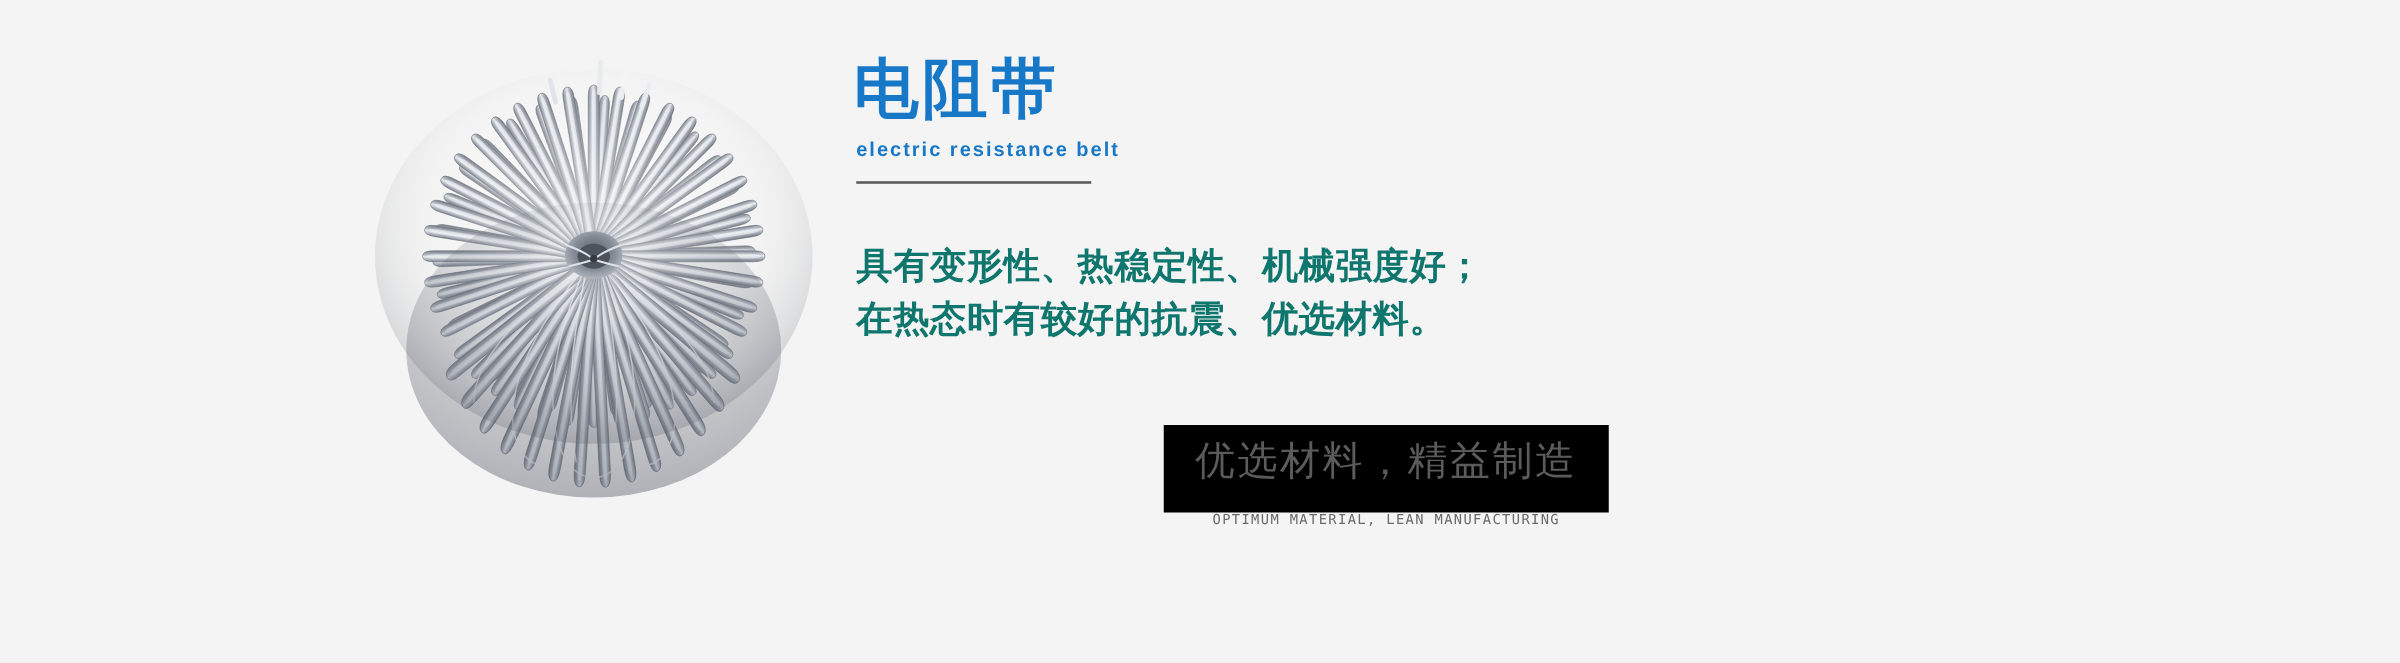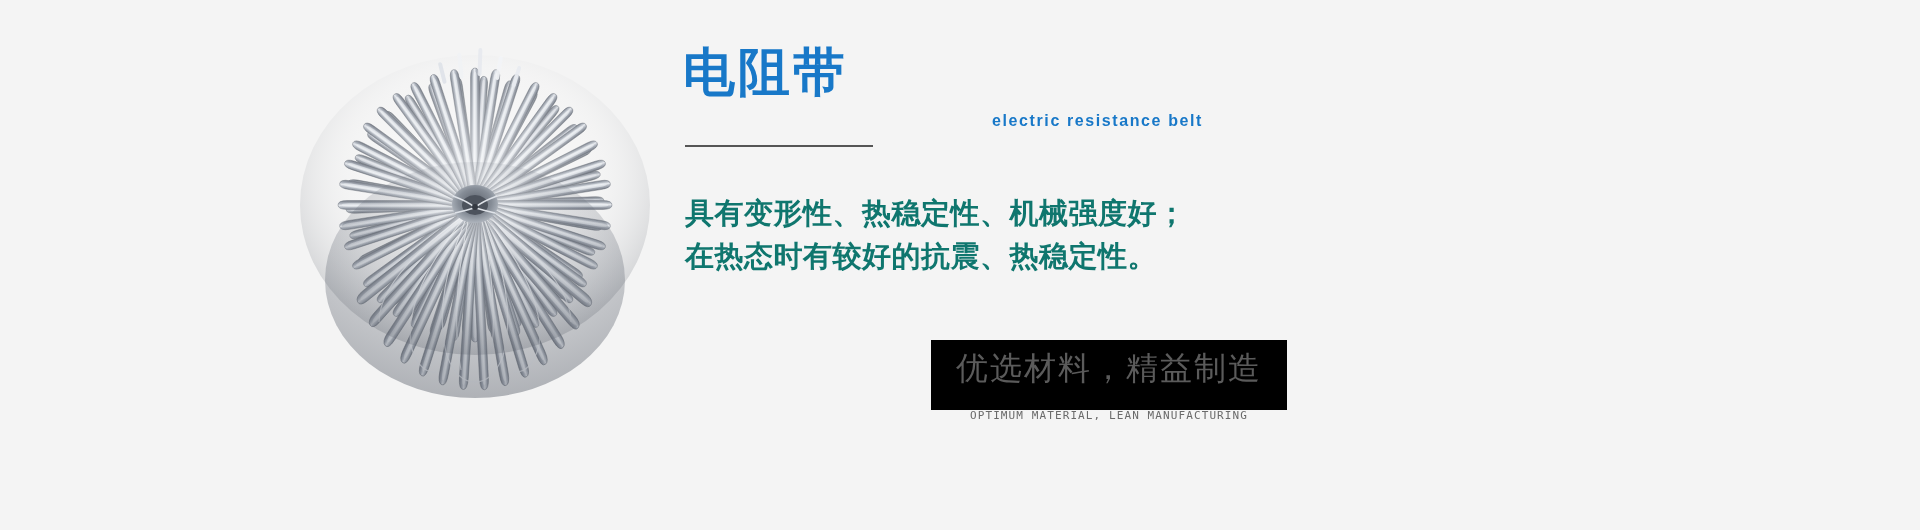--- a/index.html
+++ b/index.html
@@ -65,21 +65,20 @@
 
   .product-subtitle {
     font-family: "Liberation Sans", "DejaVu Sans", sans-serif;
     font-size: 16px;
     line-height: 22px;
     font-weight: 700;
     color: #1878c8;
     letter-spacing: 1.6px;
     margin: 8px 0 0 2px;
     white-space: nowrap;
-    text-align: right;
   }
 
   #title-divider {
     margin-top: 13px;
     margin-left: 2px;
     width: 188px;
     height: 2px;
     background: #555555;
   }
 
@@ -489,21 +488,21 @@
   <div id="text-column">
 
     <div id="title-block">
       <div class="product-title">电阻带</div>
       <div class="product-subtitle">electric resistance belt</div>
       <div id="title-divider"></div>
     </div>
 
     <div id="description-block">
       <div class="description-line">具有变形性、热稳定性、机械强度好；</div>
-      <div class="description-line">在热态时有较好的抗震、热稳定性。</div>
+      <div class="description-line">在热态时有较好的抗震、优选材料。</div>
     </div>
 
     <div id="tagline-block">
       <div class="tagline-cn">优选材料，精益制造</div>
       <div class="tagline-en">OPTIMUM MATERIAL, LEAN MANUFACTURING</div>
     </div>
 
   </div>
 </div>
 

